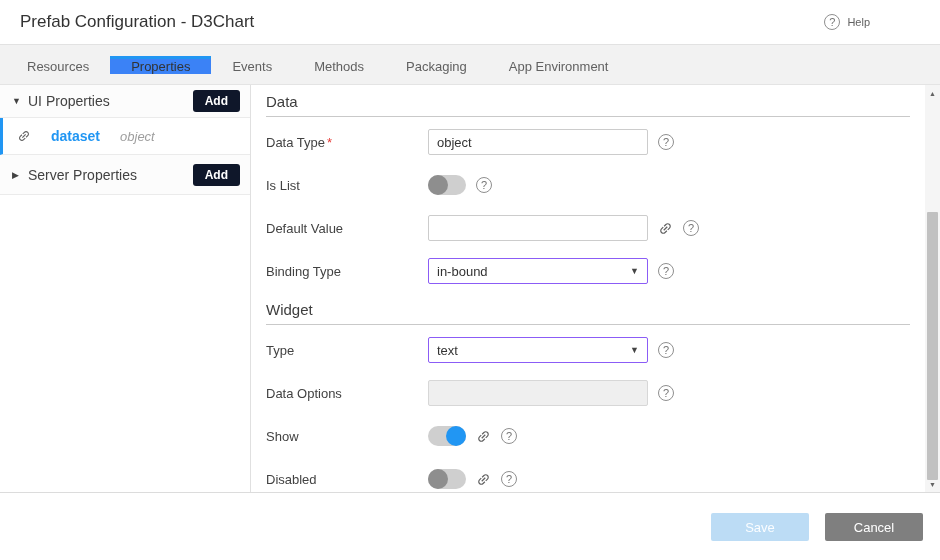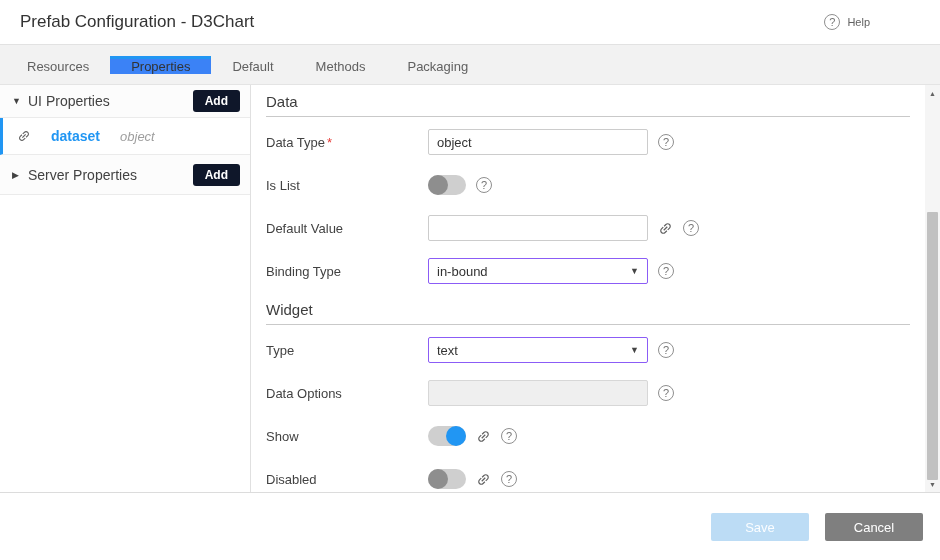--- a/index.html
+++ b/index.html
@@ -95,23 +95,24 @@
   <div class="header-title">Prefab Configuration - D3Chart</div>
   <div class="header-help">
     <span class="help-circle">?</span>
     <span class="header-help-label">Help</span>
   </div>
 </div>
 
 <div class="tabbar">
   <div class="tab">Resources</div>
   <div class="tab active">Properties</div>
-  <div class="tab">Default</div>
+  <div class="tab">Events</div>
   <div class="tab">Methods</div>
   <div class="tab">Packaging</div>
+  <div class="tab">App Environment</div>
 </div>
 
 <div class="body-area">
 
   <div class="sidebar">
     <div class="side-group">
       <span class="caret">▼</span>
       <span class="side-group-label">UI Properties</span>
       <button class="add-btn">Add</button>
     </div>

